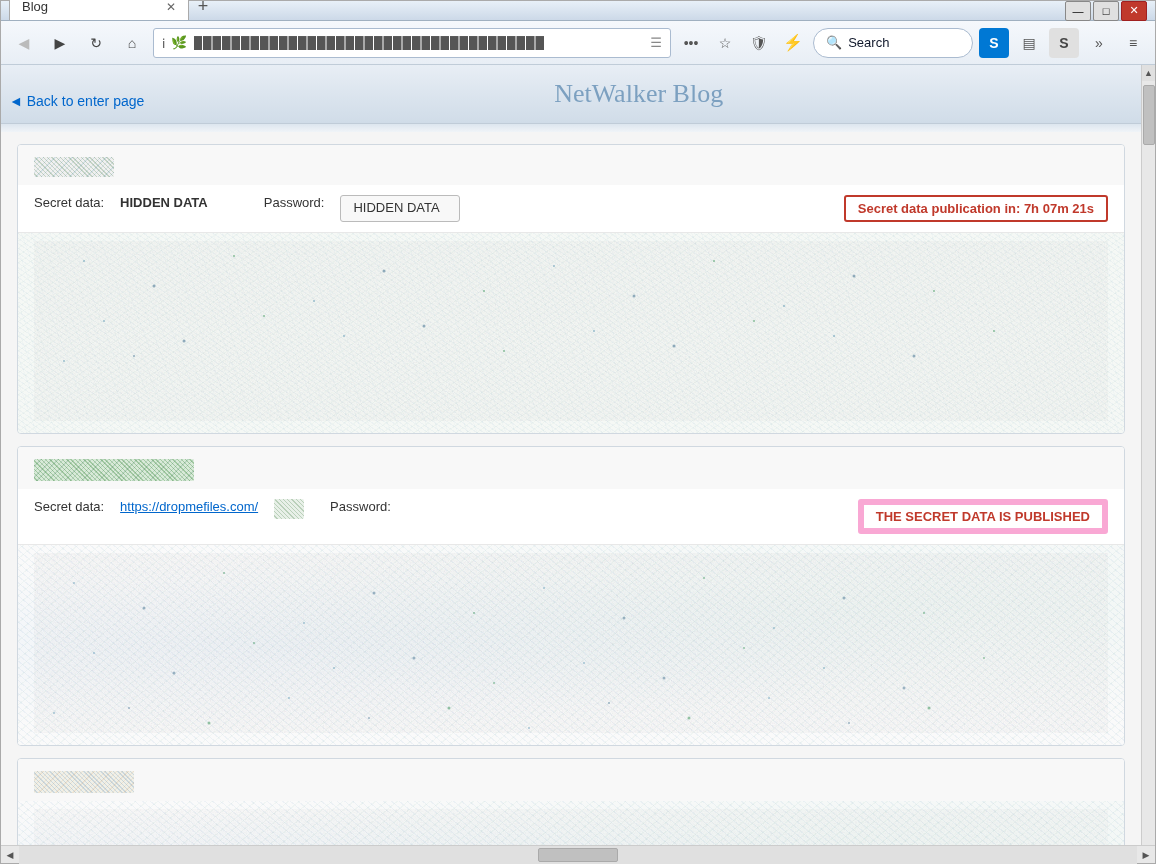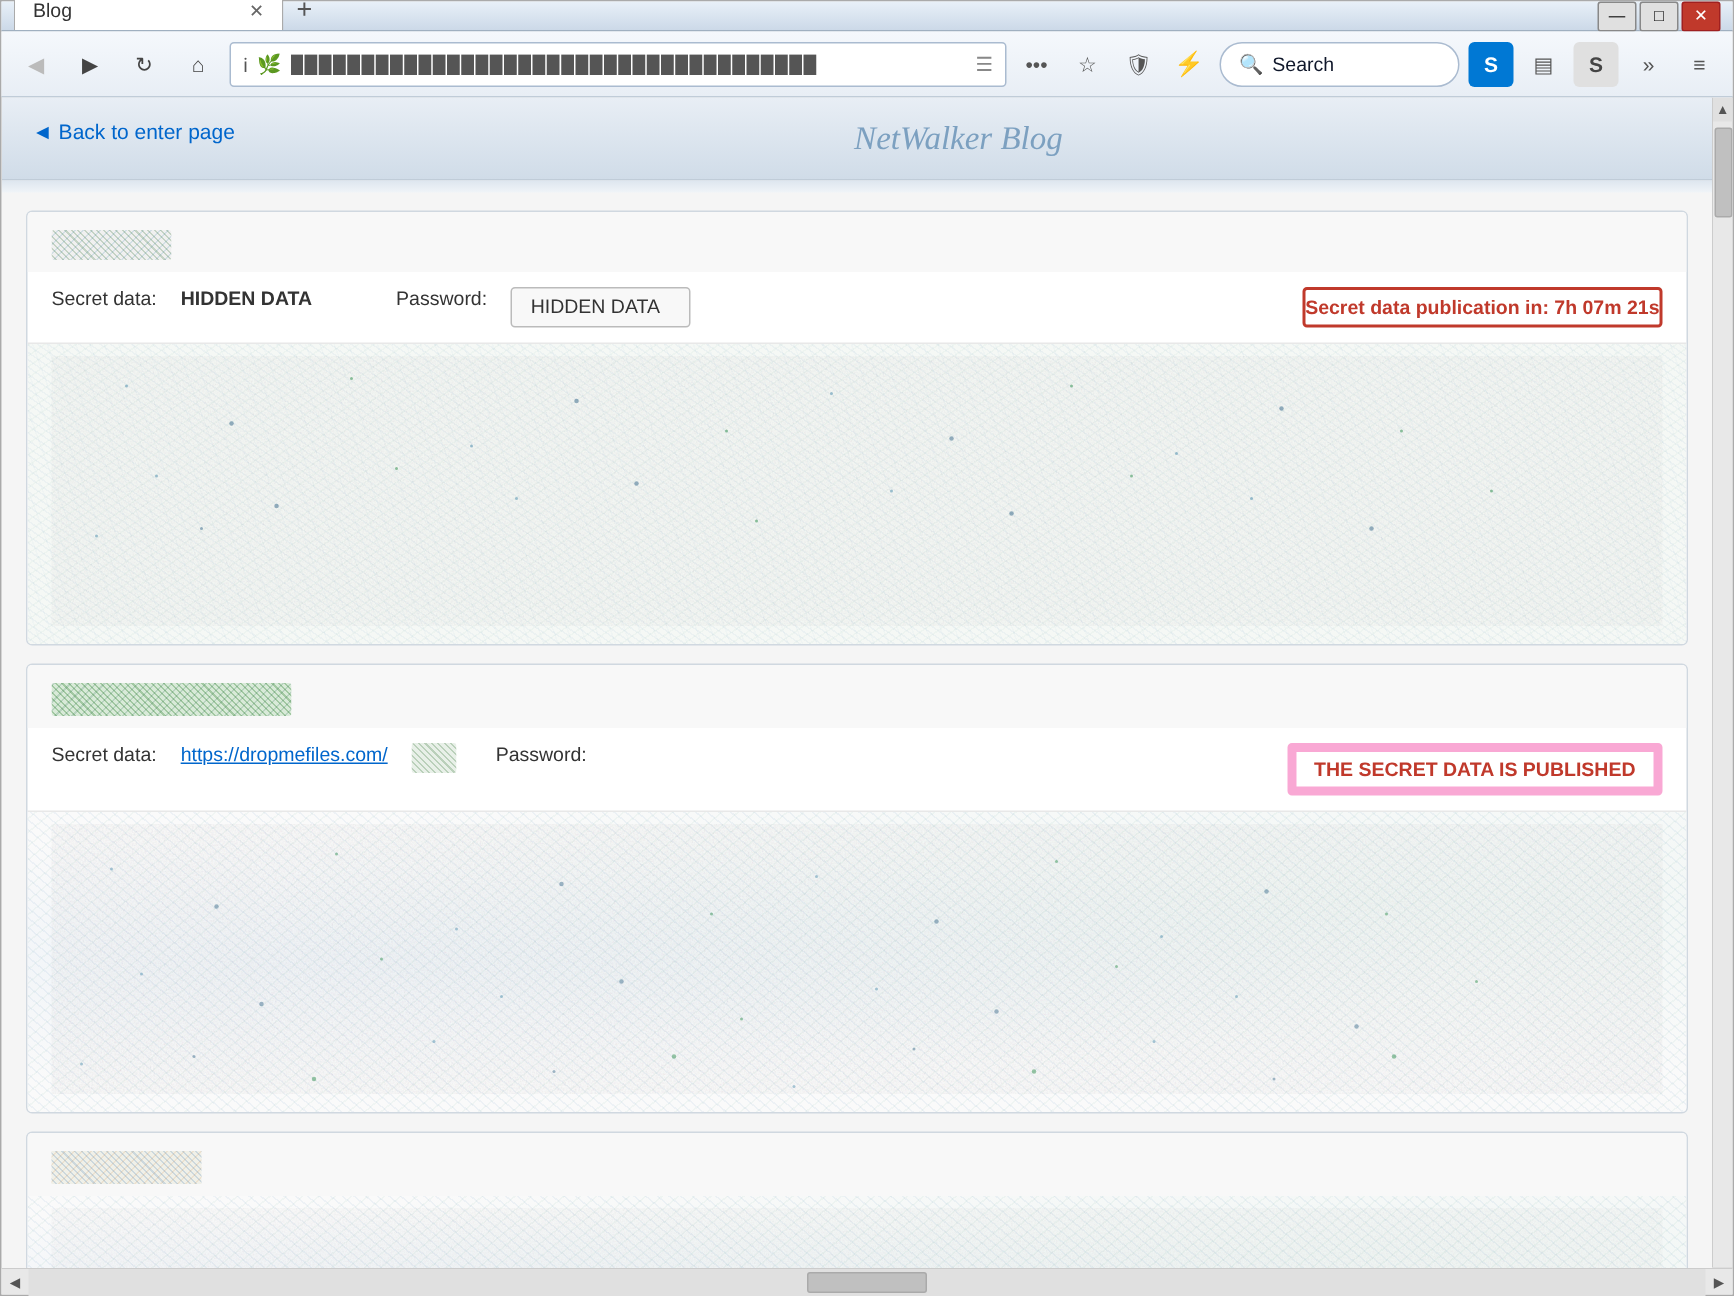--- a/index.html
+++ b/index.html
@@ -162,37 +162,36 @@
       background: #c0c0c0;
       border: 1px solid #aaa;
       border-radius: 2px;
       margin-top: 4px;
       cursor: pointer;
     }
 
     
     .blog-header {
       background: linear-gradient(to bottom, #e8eef5, #d0dce8);
-      padding: 14px 20px;
-      display: flex;
-      align-items: flex-start;
+      padding: 14px 8px;
+      display: flex;
+      align-items: flex-end;
       border-bottom: 1px solid #c0ccd8;
     }
     .back-link {
       color: #0066cc;
       font-size: 14px;
       cursor: pointer;
       text-decoration: none;
     }
     .blog-title {
       flex: 1;
       text-align: center;
-      font-size: 22px;
+      font-size: 26px;
       color: #7ca0c0;
-      font-style: italic;
       font-family: Georgia, serif;
     }
 
     
     .blog-card {
       background: #fff;
       margin: 12px 16px;
       border: 1px solid #d0d8e0;
       border-radius: 4px;
       overflow: hidden;
@@ -258,21 +257,21 @@
       padding: 4px 12px;
       font-size: 13px;
       color: #333;
       border-radius: 3px;
       min-width: 120px;
     }
     .timer-badge {
       margin-left: auto;
       border: 2px solid #c0392b;
       color: #c0392b;
-      padding: 4px 0;
+      padding: 4px 12px;
       font-size: 13px;
       font-weight: bold;
       border-radius: 3px;
       white-space: nowrap;
     }
     .published-badge {
       margin-left: auto;
       border: 6px solid #f9a8d4;
       color: #c0392b;
       padding: 4px 12px;

